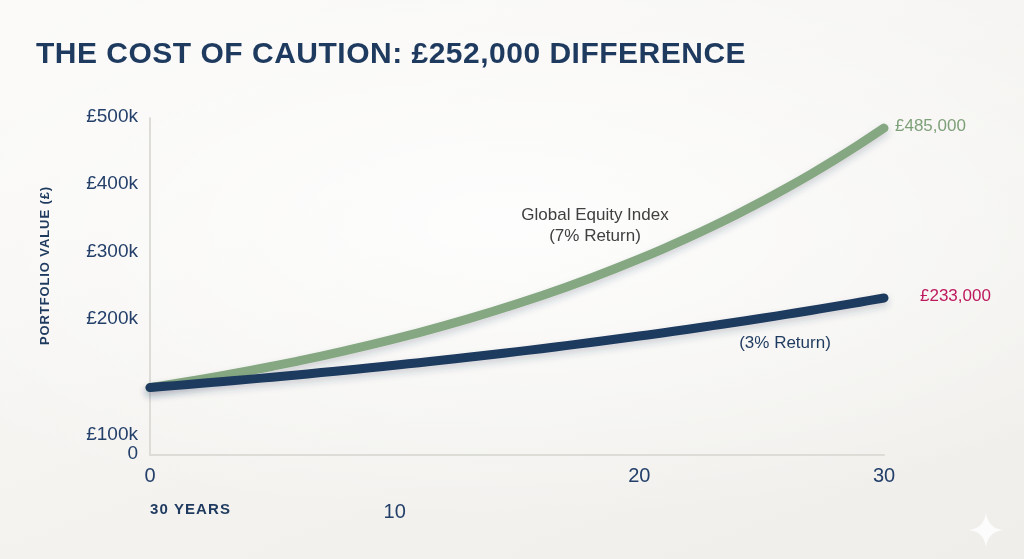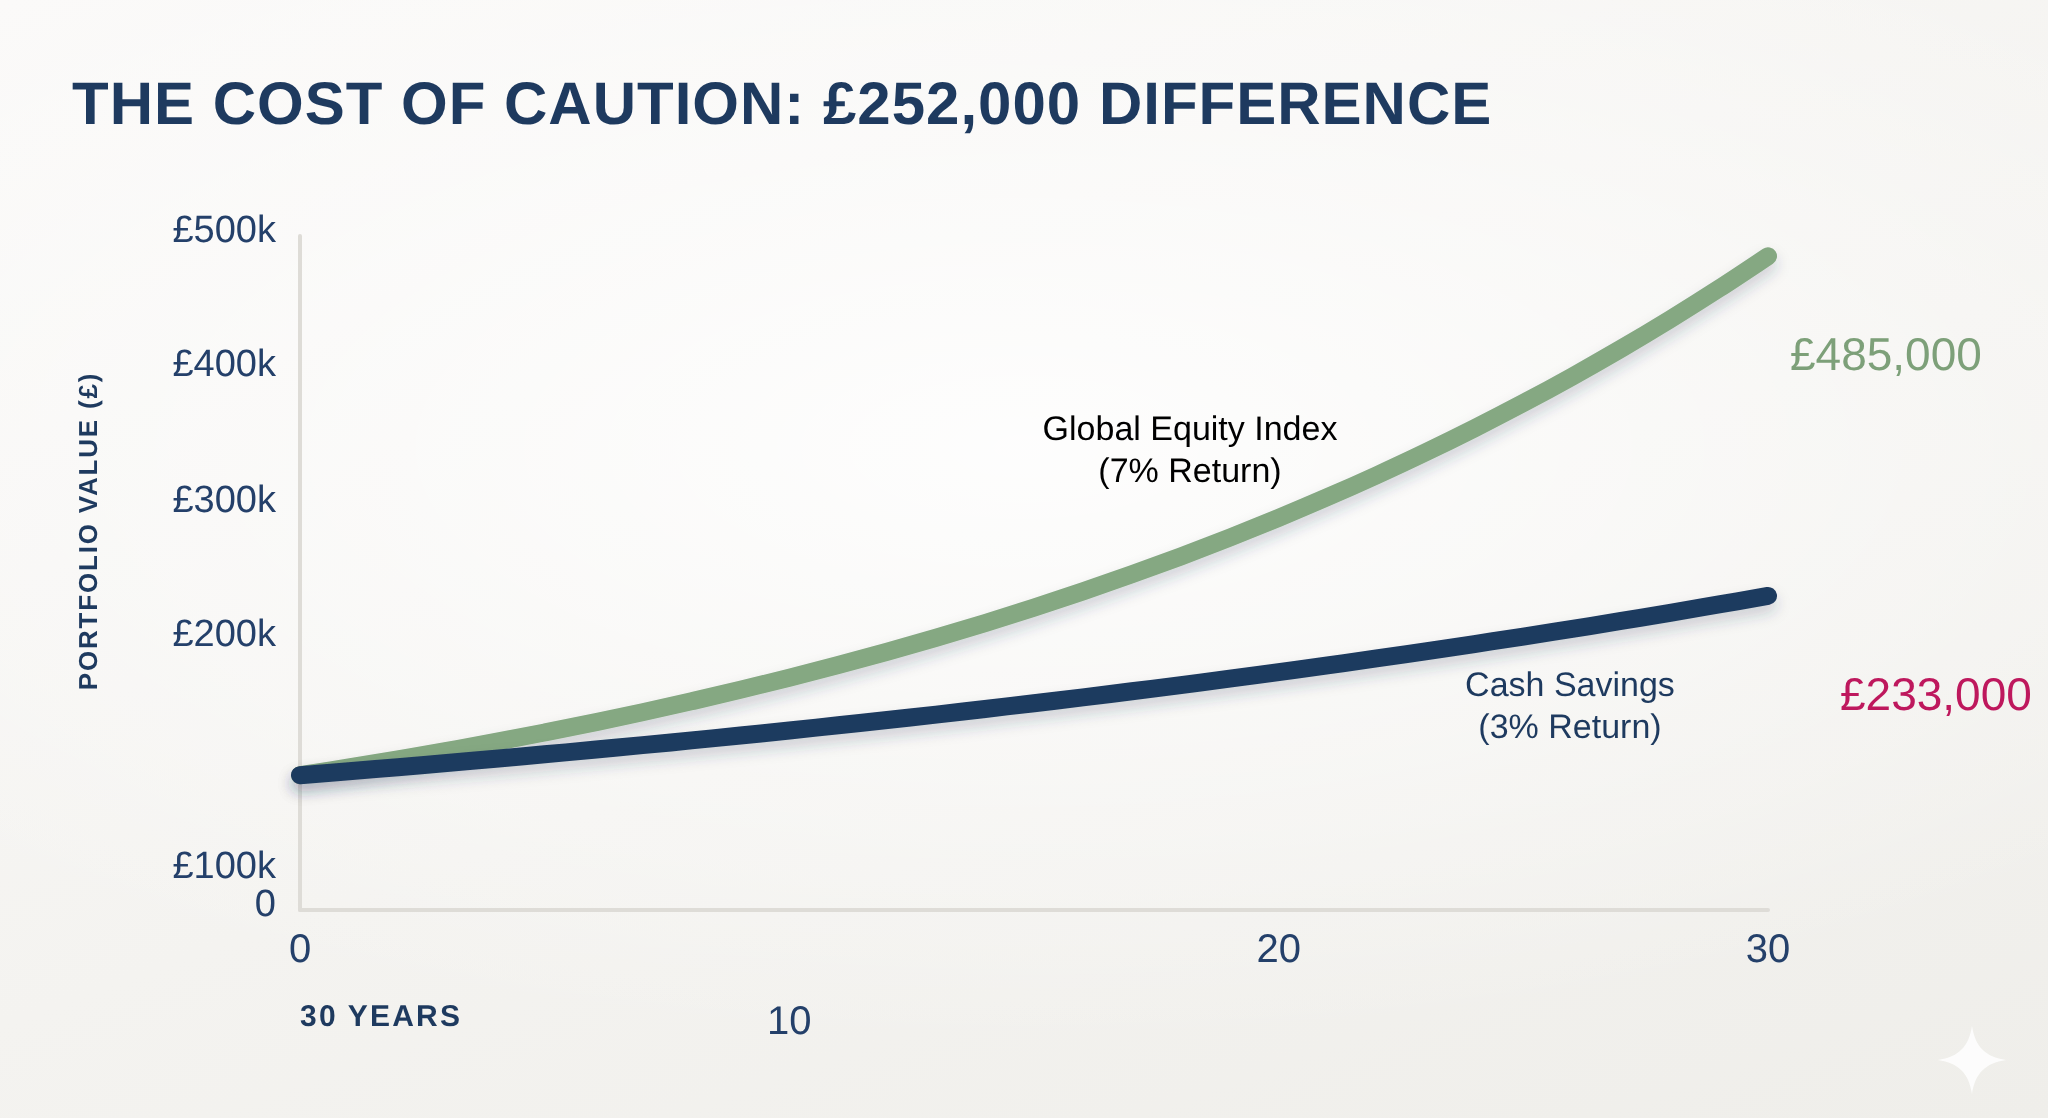--- a/index.html
+++ b/index.html
@@ -131,35 +131,34 @@
     z-index: 4;
     white-space: nowrap;
   }
   .series-annotation .ann-name { font-size: 17px; }
   .series-annotation .ann-sub  { font-size: 17px; }
 
   #annotation-equity {
     left: 495px;
     top: 204px;
     width: 200px;
-    color: #000000;
+    color: #404040;
   }
   #annotation-cash {
     left: 700px;
     top: 332px;
     width: 170px;
     color: #1e3a5f;
   }
 
   .endpoint-label {
     position: absolute;
-    font-size: 23px;
-    z-index: 4;
-    white-space: nowrap;
-    margin-top: 48px;
+    font-size: 17px;
+    z-index: 4;
+    white-space: nowrap;
   }
   #endpoint-equity {
     left: 895px;
     top: 116px;
     color: #7da079;
   }
   #endpoint-cash {
     left: 920px;
     top: 285px;
     color: #be185d;
@@ -208,19 +207,18 @@
       <div class="x-tick-label" style="left: 639.333px; top: 464px;">20</div>
       <div class="x-tick-label" style="left: 884px; top: 464px;">30</div>
     </div>
 
   <div class="series-annotation" id="annotation-equity">
     <div class="ann-name">Global Equity Index</div>
     <div class="ann-sub">(7% Return)</div>
   </div>
 
   <div class="series-annotation" id="annotation-cash">
-    <div class="ann-name">Cash Savings</div>
     <div class="ann-sub">(3% Return)</div>
   </div>
 
   <div class="endpoint-label" id="endpoint-equity" style="top: 116.11px;">£485,000</div>
   <div class="endpoint-label" id="endpoint-cash" style="top: 285.958px;">£233,000</div>
 </div>
 
 </body></html>

